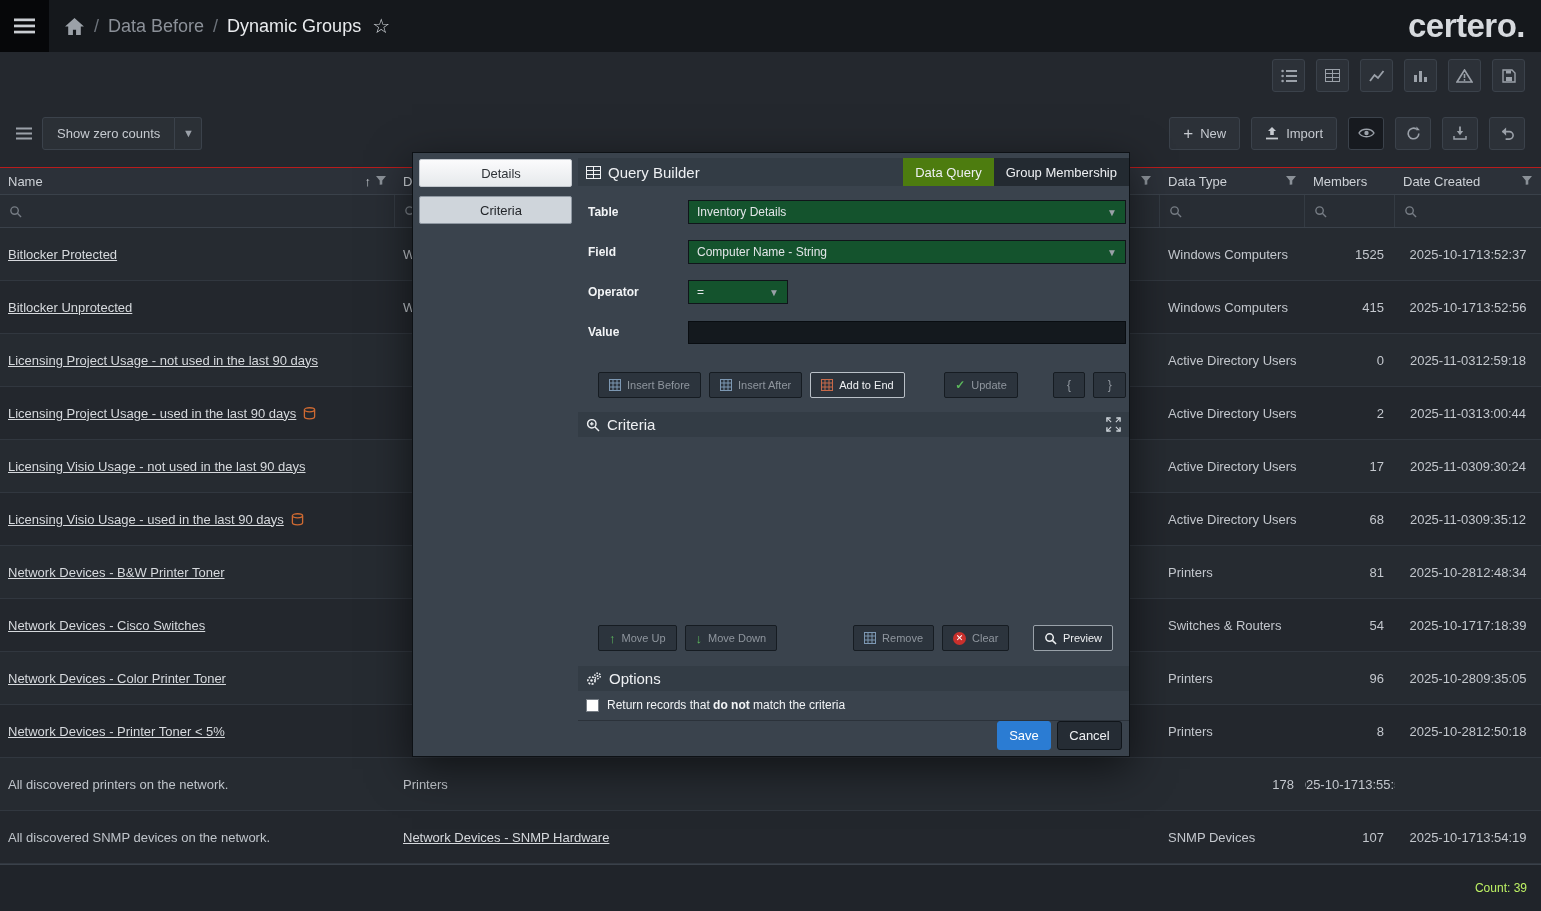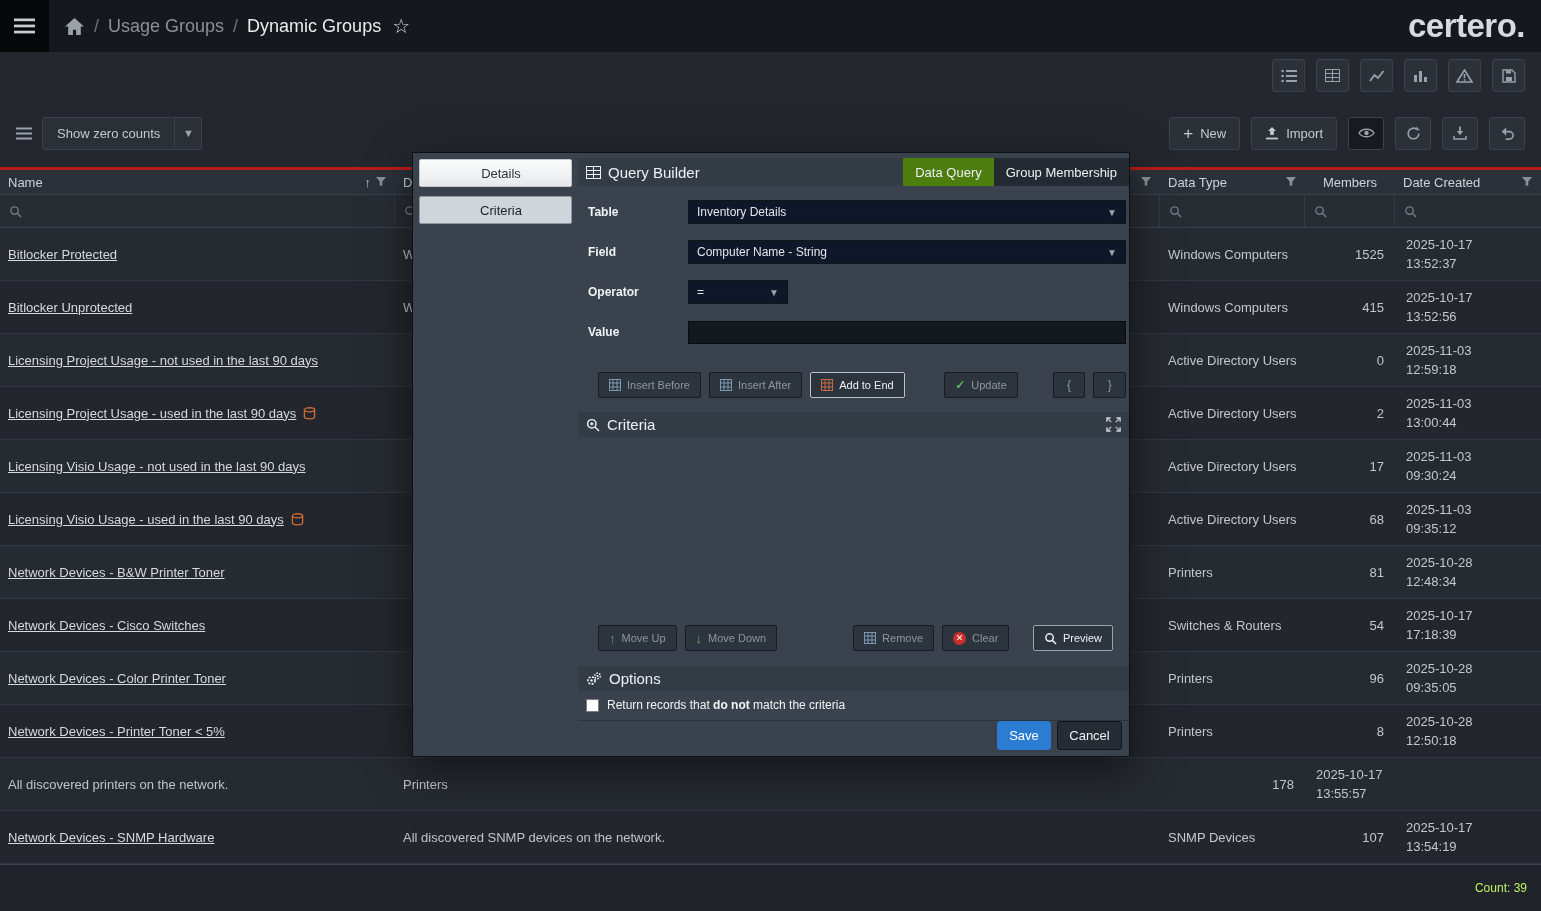--- a/index.html
+++ b/index.html
@@ -29,39 +29,39 @@
   .zero-counts { display:flex; align-items:center; }
   .zero-counts .zc-icon { color:#9ba1a9; margin-right:10px; }
   .zc-box { height:33px; display:flex; align-items:center; background:#2b3036; border:1px solid #3b424b; border-radius:3px 0 0 3px; padding:0 14px; font-size:13px; color:#c6cad0; cursor:pointer; }
   .zc-caret { height:33px; width:27px; display:flex; align-items:center; justify-content:center; background:#2b3036; border:1px solid #3b424b; border-left:none; border-radius:0 3px 3px 0; color:#9ba1a9; font-size:11px; cursor:pointer; }
   .action-right { margin-left:auto; display:flex; align-items:center; gap:11px; }
   .btn { height:33px; background:#2c3138; border:1px solid #3b424b; border-radius:3px; color:#c6cad0; font-size:13px; padding:0 13px; display:flex; align-items:center; gap:7px; cursor:pointer; }
   .btn .plus { font-size:17px; line-height:1; color:#c6cad0; }
 
   
   .grid-cols { display:grid; grid-template-columns:395px 765px 145px 90px 146px; }
-  .grid-header { height:28px; background:#2c3139; border-top:3px solid #b91c1c; border-bottom:1px solid #3a414a; font-size:13px; color:#ced2d7; align-items:center; }
+  .grid-header { height:28px; background:#2c3139; border-top:1px solid #b91c1c; border-bottom:1px solid #3a414a; font-size:13px; color:#ced2d7; align-items:center; }
   .hcell { display:flex; align-items:center; padding:0 8px; height:100%; cursor:pointer; overflow:hidden; white-space:nowrap; }
   .hcell .hspacer { flex:1; }
   .hcell .sort-icon { font-size:13px; margin-right:4px; color:#ced2d7; }
   .hcell .funnel { color:#8b9198; display:flex; }
-  .hcell.right { justify-content:center; }
+  .hcell.right { justify-content:flex-start; }
   .grid-filterrow { height:33px; background:#282d34; border-bottom:1px solid #3a414a; align-items:center; }
   .fcell { height:100%; display:flex; align-items:center; padding-left:9px; border-right:1px solid #343b43; color:#767c84; cursor:text; }
   .fcell:last-child { border-right:none; }
   .grid-row { height:53px; border-bottom:1px solid #31373f; align-items:center; cursor:pointer; }
   .grid-row:nth-child(odd) { background:#262b31; }
   .grid-row:nth-child(even) { background:#23272d; }
   .cell { padding:0 8px; overflow:hidden; white-space:nowrap; font-size:13px; color:#c3c7cd; }
   .name-cell { display:flex; align-items:center; gap:7px; }
   .row-link { color:#d6d9dd; text-decoration:underline; }
   .db-icon { color:#cf6a32; display:flex; flex:0 0 auto; }
   .desc-cell { color:#bfc4ca; }
   .members-cell { text-align:right; padding-right:11px; }
-  .date-cell { display:flex; flex-direction:column; justify-content:center; line-height:19px; padding:0 11px; }
+  .date-cell { display:flex; flex-direction:row; justify-content:center; line-height:19px; padding:0 11px; }
 
   
   .statusbar { height:47px; background:#20242a; border-top:1px solid #3a414a; display:flex; align-items:center; justify-content:flex-end; padding-right:14px; font-size:12px; color:#bef264; }
 
   
   .modal { position:absolute; left:412px; top:152px; width:718px; height:605px; background:#3a434d; border:1px solid #0d1115; box-shadow:0 12px 40px rgba(0,0,0,.55); z-index:50; display:flex; flex-direction:column; }
   .modal-header { height:30px; background:#20262d; display:flex; align-items:center; padding:0 10px; color:#fbfcfd; font-size:14px; font-weight:bold; flex:0 0 auto; }
   .modal-title em { font-style:italic; }
   .modal-close { margin-left:auto; color:#e8ebee; font-size:17px; font-weight:bold; cursor:pointer; line-height:1; }
   .modal-body { flex:1; display:flex; padding-top:5px; min-height:0; }
@@ -71,21 +71,21 @@
   .mtab.selected { background:#cfd5db; border:1px solid #8f98a2; color:#23262a; }
   .modal-content { flex:1; display:flex; flex-direction:column; min-width:0; }
   .qb-header { height:28px; background:#333c45; display:flex; align-items:center; padding-left:8px; gap:7px; color:#eef0f3; flex:0 0 auto; }
   .qb-title { font-size:15px; }
   .qb-tabs { margin-left:auto; display:flex; height:28px; }
   .qb-tab { display:flex; align-items:center; padding:0 12px; font-size:13px; color:#eef0f3; background:#232a31; cursor:pointer; }
   .qb-tab.active { background:#4d7c0f; }
   .qb-form { margin-top:8px; }
   .frow { display:flex; align-items:center; height:36px; margin-bottom:4px; padding-right:3px; }
   .flabel { width:110px; flex:0 0 auto; padding-left:10px; font-size:12px; font-weight:bold; color:#f2f4f6; }
-  .dropdown { flex:1; height:24px; background:#0f172a; border:1px solid #10151a; display:flex; align-items:center; padding:0 8px; font-size:12px; color:#e2e5e8; cursor:pointer; }
+  .dropdown { flex:1; height:24px; background:#14532d; border:1px solid #10151a; display:flex; align-items:center; padding:0 8px; font-size:12px; color:#e2e5e8; cursor:pointer; }
   .dropdown .caret { margin-left:auto; color:#9aa1a8; font-size:10px; }
   .dropdown.operator { flex:0 0 100px; }
   .value-input { flex:1; height:23px; background:#14191e; border:1px solid #090d11; color:#e8eaec; font-size:12px; padding:0 6px; font-family:inherit; }
   .insert-row { display:flex; align-items:flex-start; gap:8px; margin:18px 3px 0 20px; }
   .sbtn { height:26px; display:inline-flex; align-items:center; gap:6px; padding:0 10px; background:#2c343d; border:1px solid #161c22; border-radius:2px; color:#8f969e; font-size:11px; cursor:pointer; white-space:nowrap; }
   .sbtn .gicon { color:#7d98b3; display:flex; }
   .sbtn .ricon { color:#c76a4a; display:flex; }
   .sbtn.add-end { color:#eef0f2; border-color:#b9c0c7; }
   .sbtn .check { color:#5cb85c; font-weight:bold; font-size:12px; }
   .sbtn .garrow { color:#5cb85c; font-weight:bold; font-size:13px; }
@@ -114,21 +114,21 @@
         <rect y="6.6" width="21" height="2.7"></rect>
         <rect y="12.7" width="21" height="2.7"></rect>
       </svg>
   </div>
   <span class="home-btn">
     <svg width="21" height="19" viewBox="0 0 20 18" fill="currentColor">
         <path d="M10 1 19 9h-3v8h-4.5v-5h-3v5H4V9H1Z"></path>
       </svg>
   </span>
   <span class="crumb-sep">/</span>
-  <span class="crumb">Usage Groups</span>
+  <span class="crumb">Data Before</span>
   <span class="crumb-sep">/</span>
   <span class="crumb active">Dynamic Groups</span>
   <span class="star-btn">☆</span>
   <div class="logo">certero.</div>
 </header>
 
 <div class="viewbar">
   <div class="icon-btn">
     <svg width="16" height="14" viewBox="0 0 16 14" fill="currentColor">
         <circle cx="1.6" cy="2" r="1.3"></circle>
@@ -461,25 +461,25 @@
     <div class="cell desc-cell">All discovered printers on the network.</div>
     <div class="cell type-cell">Printers</div>
     <div class="cell members-cell">178</div>
     <div class="cell date-cell">
       <div>2025-10-17</div>
       <div>13:55:57</div>
     </div>
   </div>
 
   <div class="grid-row grid-cols">
+    <div class="cell desc-cell">All discovered SNMP devices on the network.</div>
     <div class="cell name-cell">
       <a class="row-link" href="#">Network Devices - SNMP Hardware</a>
 
     </div>
-    <div class="cell desc-cell">All discovered SNMP devices on the network.</div>
     <div class="cell type-cell">SNMP Devices</div>
     <div class="cell members-cell">107</div>
     <div class="cell date-cell">
       <div>2025-10-17</div>
       <div>13:54:19</div>
     </div>
   </div>
 </div>
 </div>
 

